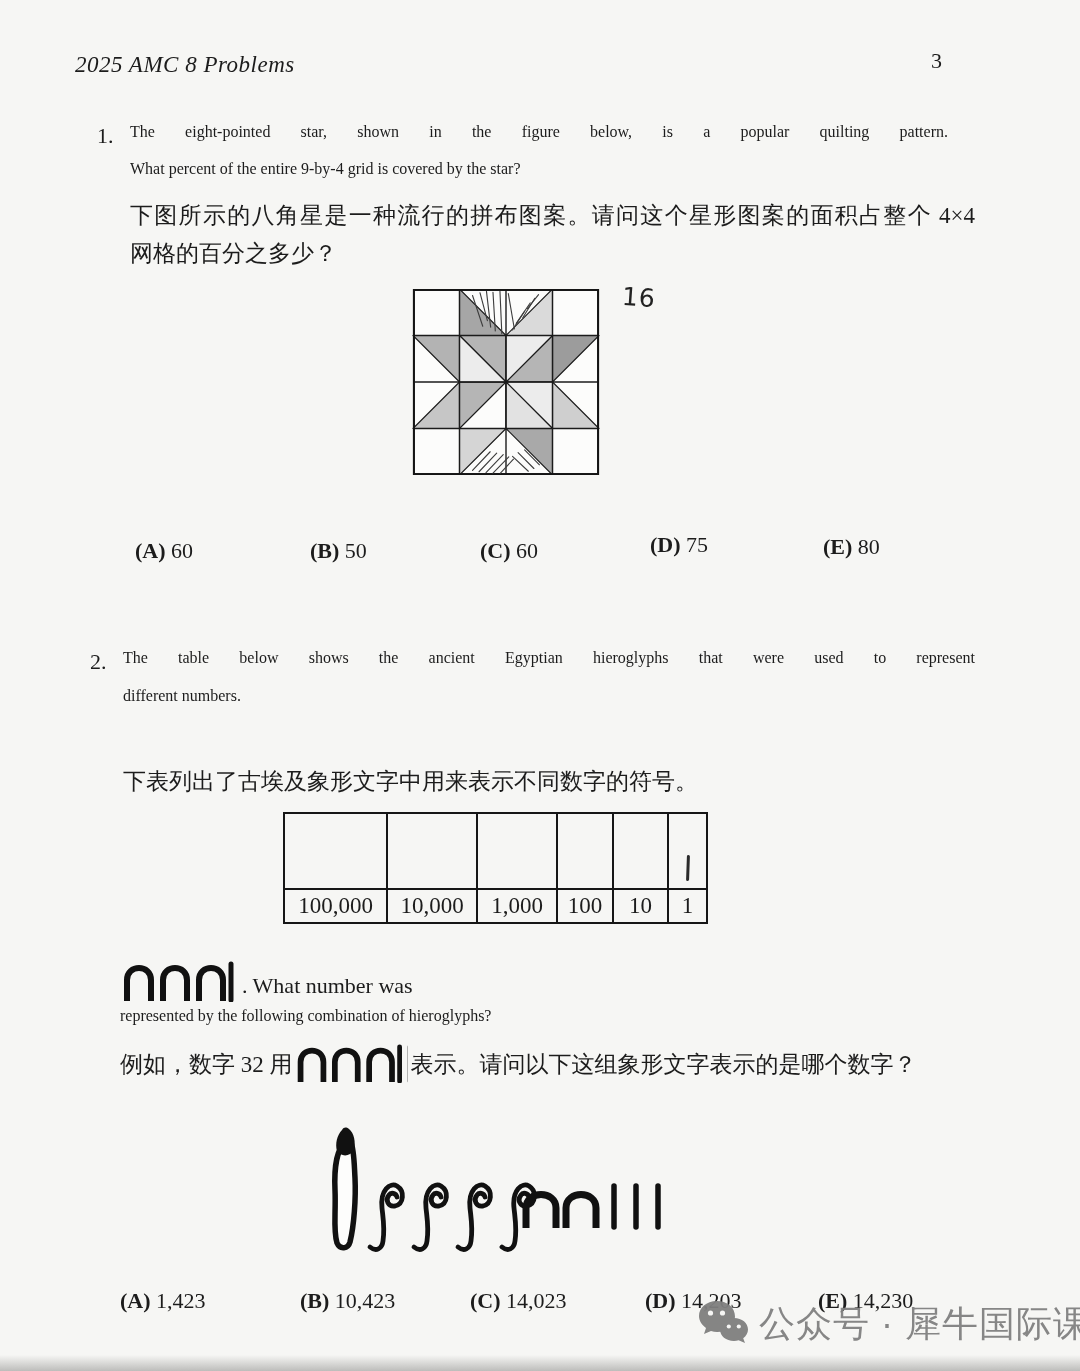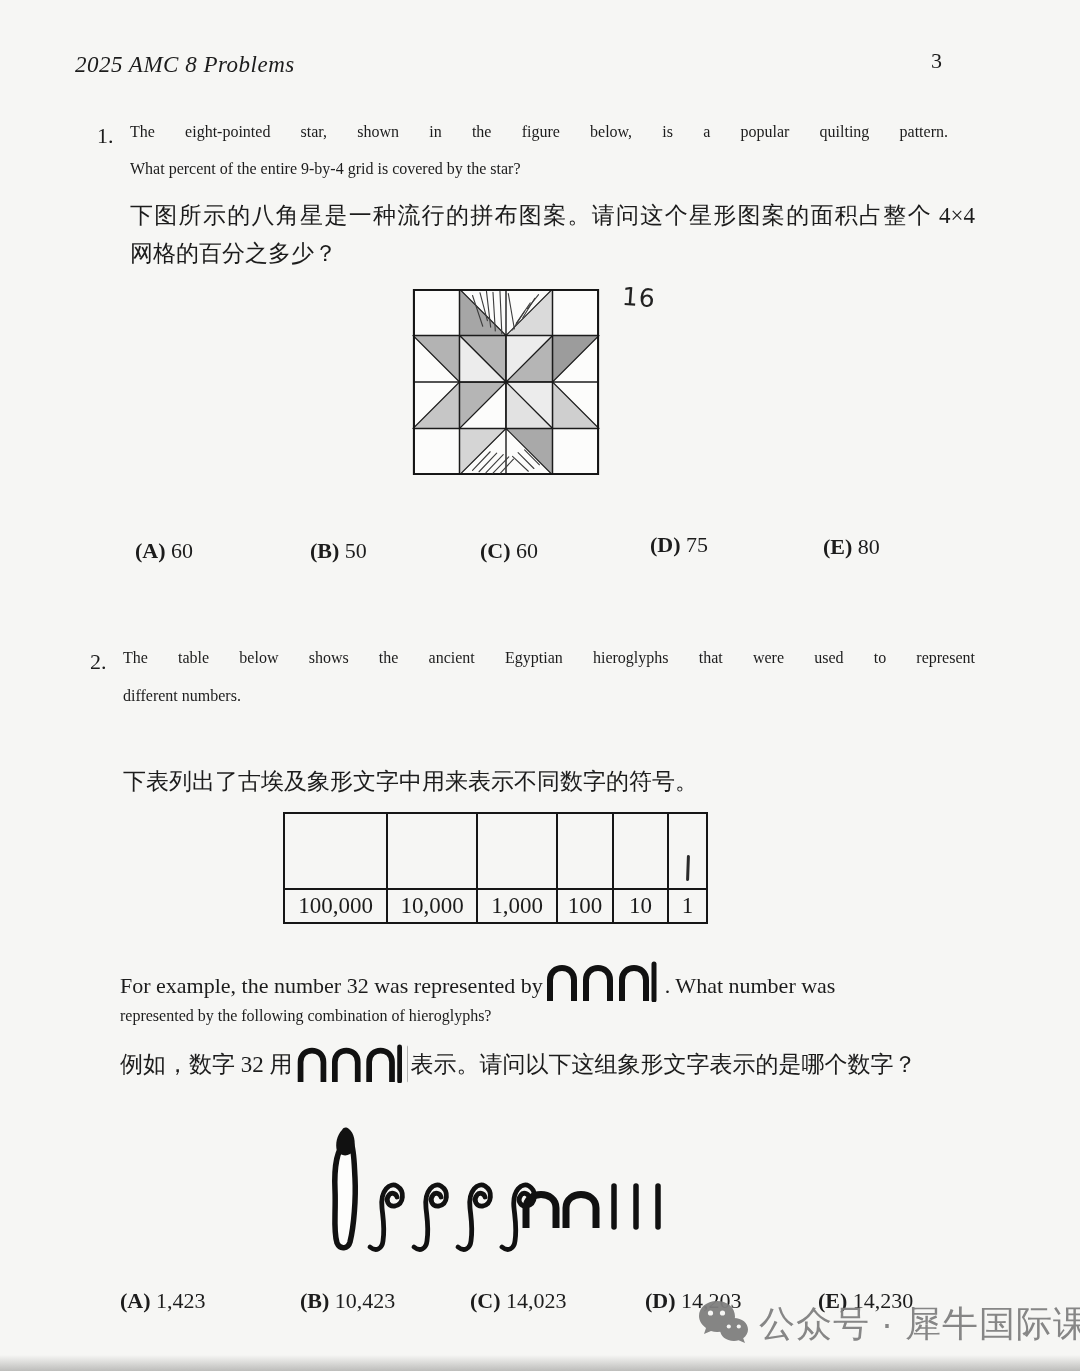--- a/index.html
+++ b/index.html
@@ -148,21 +148,20 @@
       <td class="vcell">1,000</td>
       <td class="vcell">100</td>
       <td class="vcell">10</td>
       <td class="vcell">1</td>
     </tr>
   </tbody>
     </table>
 </div>
 
 <div class="abs exline" style="left:120px;top:957px;">
-  <span class="txt">For example, the number 32 was represented by</span>
   <svg class="glyphsmall" width="116" height="42" viewBox="0 0 116 42">
     <g stroke="#111" stroke-width="6" fill="none">
       <path d="M4,41 L4,20 C4,4 28,4 28,20 L28,41"></path>
       <path d="M40,41 L40,20 C40,4 64,4 64,20 L64,41"></path>
       <path d="M76,41 L76,20 C76,4 100,4 100,20 L100,41"></path>
     </g>
     <g stroke="#111" stroke-width="5" stroke-linecap="round">
       <line x1="108" y1="4" x2="108" y2="40"></line>
         <line x1="119" y1="4" x2="119" y2="40"></line>
     </g>

